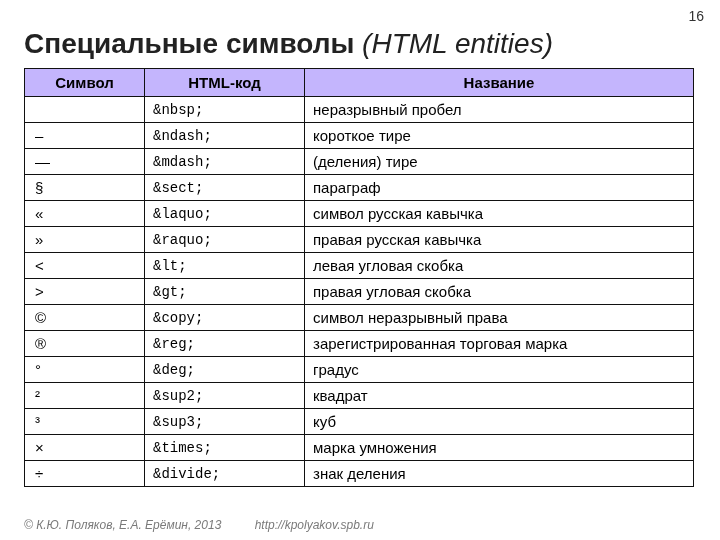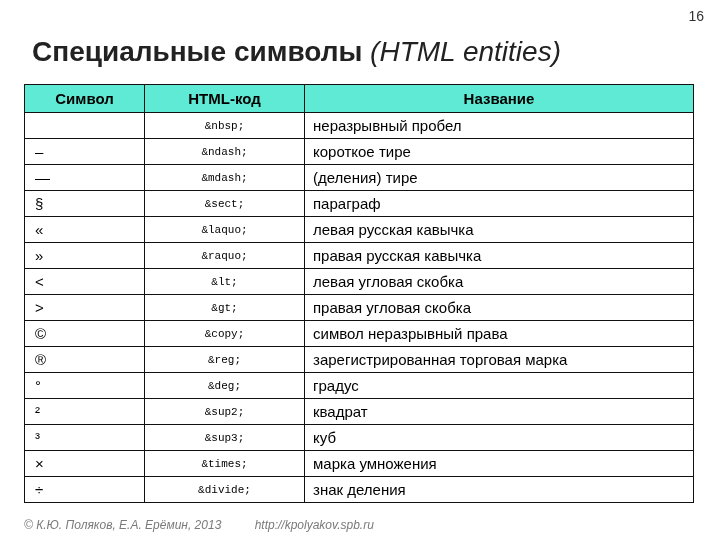--- a/index.html
+++ b/index.html
@@ -14,59 +14,59 @@
   }
   .page-number {
     position: absolute;
     top: 8px;
     right: 16px;
     font-size: 14px;
     font-weight: normal;
     color: #333;
   }
   .slide-title {
-    margin: 8px;
+    margin: 0;
     padding: 28px 0 8px 24px;
     font-size: 28px;
     color: #222;
   }
   .slide-title .italic {
     font-style: italic;
     font-weight: normal;
   }
   table.entities {
     border-collapse: collapse;
     margin: 0 0 0 24px;
     width: 670px;
   }
   table.entities th {
-    background: #5eead4;
+    background: #c4b5fd;
     border: 1px solid #111;
     padding: 5px 8px;
     font-size: 15px;
     font-weight: bold;
     text-align: center;
   }
   table.entities td {
     border: 1px solid #111;
     padding: 4px 8px;
     font-size: 15px;
     vertical-align: middle;
   }
   table.entities td.sym {
     width: 120px;
     text-align: left;
     padding-left: 10px;
     font-family: Arial, Helvetica, sans-serif;
   }
   table.entities td.code {
     width: 160px;
-    text-align: center;
+    text-align: left;
     font-family: "Courier New", Courier, monospace;
-    font-size: 11px;
+    font-size: 14px;
   }
   table.entities td.name {
     text-align: left;
   }
   .footer {
     position: absolute;
     left: 24px;
     bottom: 8px;
     font-size: 12px;
     font-style: italic;
@@ -109,21 +109,21 @@
         <td class="name">(деления) тире</td>
       </tr>
       <tr>
         <td class="sym">§</td>
         <td class="code">&amp;sect;</td>
         <td class="name">параграф</td>
       </tr>
       <tr>
         <td class="sym">«</td>
         <td class="code">&amp;laquo;</td>
-        <td class="name">левая русская кавычка</td>
+        <td class="name">символ русская кавычка</td>
       </tr>
       <tr>
         <td class="sym">»</td>
         <td class="code">&amp;raquo;</td>
         <td class="name">правая русская кавычка</td>
       </tr>
       <tr>
         <td class="sym">&lt;</td>
         <td class="code">&amp;lt;</td>
         <td class="name">левая угловая скобка</td>

